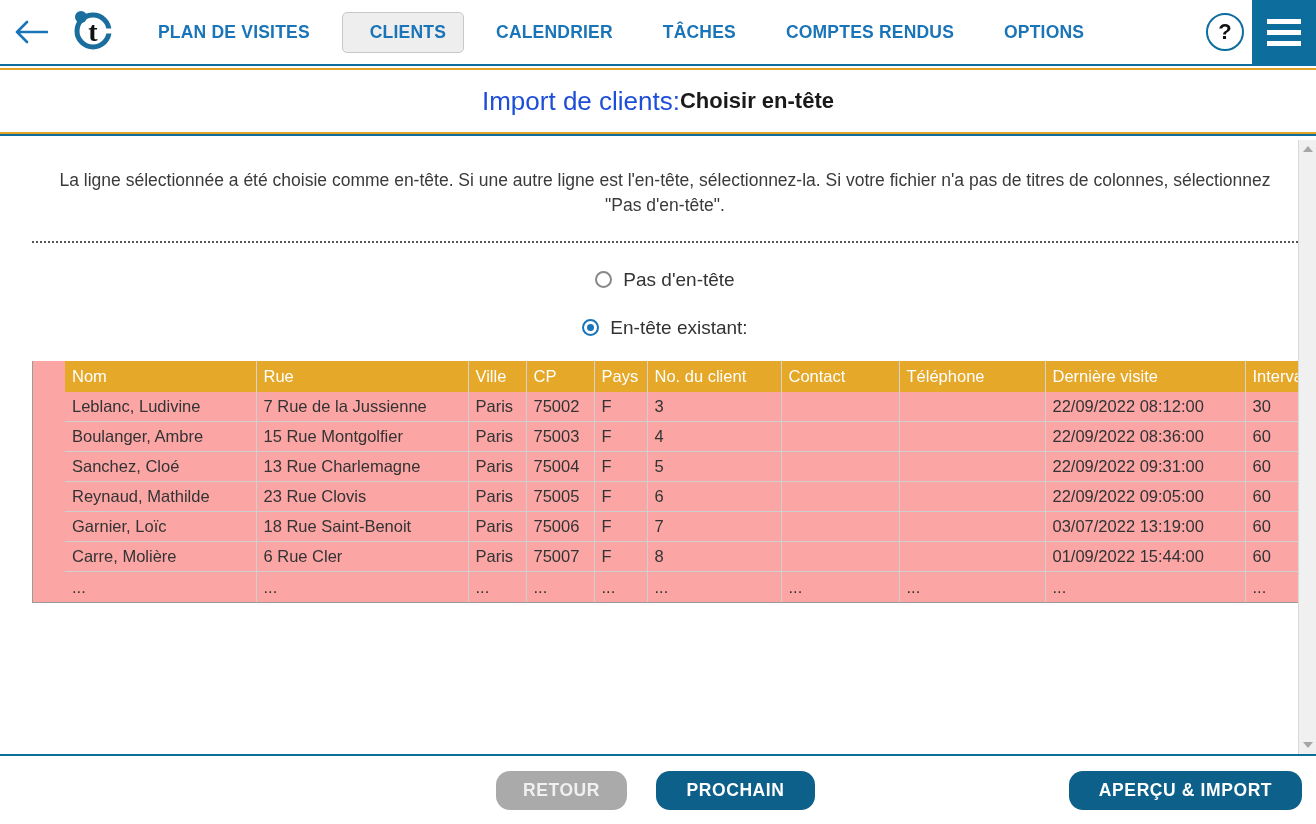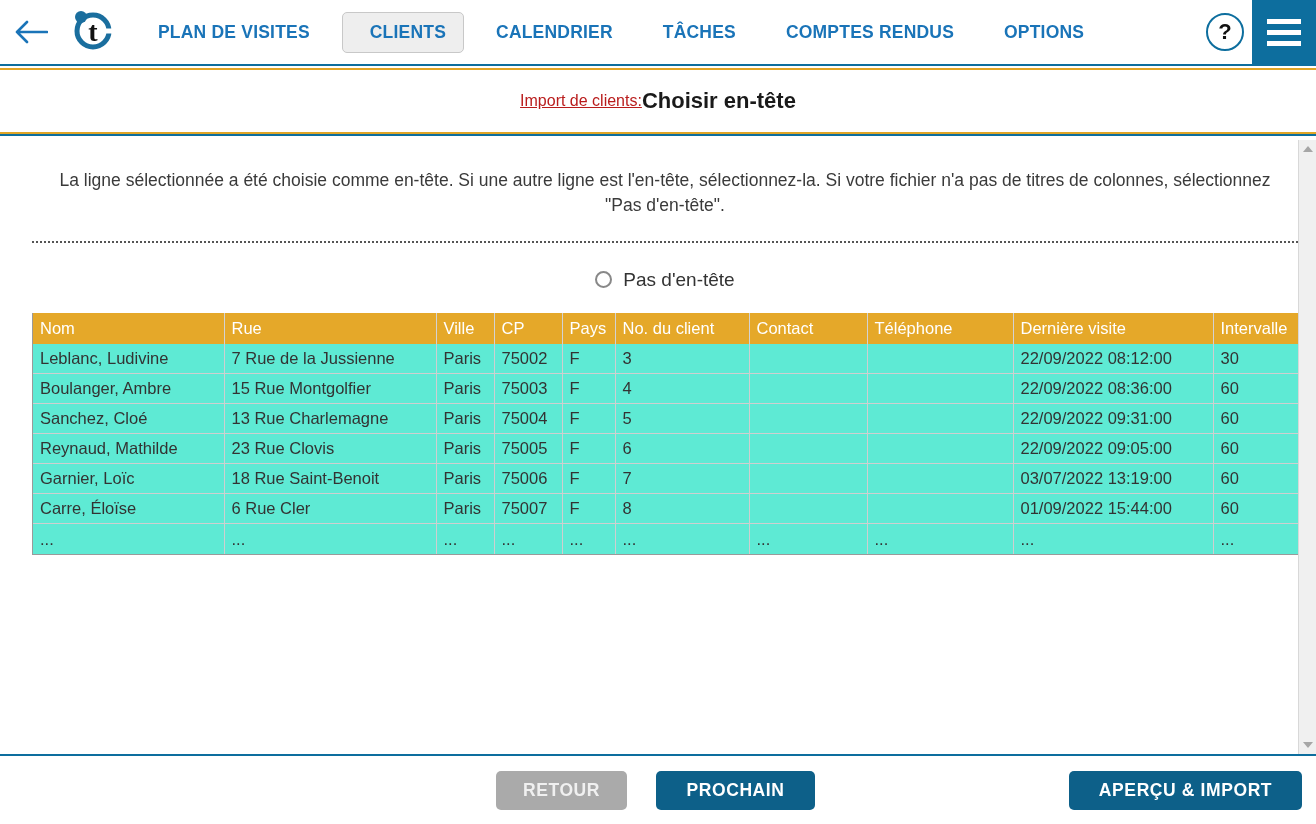--- a/index.html
+++ b/index.html
@@ -79,21 +79,21 @@
   .titlebar-wrap {
     position: absolute; top: 68px; left: 0;
     width: 1316px; height: 70px;
   }
   .gold-rule { height: 2px; background: #e0a526; width: 100%; }
   .titlebar {
     height: 62px;
     display: flex; align-items: center; justify-content: center;
     background: #ffffff;
   }
-  .titlebar .t-normal { font-size: 16px; color: #b91c1c; text-decoration: underline; }
+  .titlebar .t-normal { font-size: 26px; color: #1d4ed8; }
   .titlebar .t-bold { font-size: 22px; color: #1a1a1a; font-weight: bold; }
   .teal-rule { height: 2px; background: #0d6e9e; width: 100%; }
 
   
   .content {
     position: absolute;
     top: 140px; left: 16px;
     width: 1316px; height: 614px;
     background: #ffffff;
     overflow: hidden;
@@ -135,21 +135,22 @@
     border-radius: 50%; background: #1a74b8;
   }
   .radio-label { font-size: 19px; color: #333; }
 
   
   .table-wrap {
     margin-top: 22px;
     width: 1268px;
     border: 1px solid #9a9a9a;
     border-top: none;
-    background: #5eead4;
+    background: #fca5a5;
+    padding-left: 32px;
   }
   table.preview {
     border-collapse: collapse;
     width: 100%;
     table-layout: fixed;
     font-size: 16.5px;
   }
   table.preview th {
     background: #e5a829;
     color: #ffffff;
@@ -199,21 +200,21 @@
 
   
   .footer {
     position: absolute; left: 0; top: 754px;
     width: 1316px; height: 70px;
     background: #ffffff;
     border-top: 2px solid #0d6e9e;
   }
   .btn {
     position: absolute;
-    border: none; border-radius: 5px;
+    border: none; border-radius: 14px;
     font-family: "Liberation Sans", sans-serif;
     font-size: 17.5px; font-weight: bold;
     letter-spacing: 0.6px;
     color: #ffffff;
     cursor: pointer;
   }
   .btn-retour {
     left: 496px; top: 15px; width: 131px; height: 39px;
     background: #aaaaaa; color: #f0f0f0;
   }
@@ -286,20 +287,26 @@
 
     <div class="dotted-div"></div>
 
     <div class="radio-row">
       <div class="radio-inner">
         <span class="radio"></span>
         <span class="radio-label">Pas d'en-tête</span>
       </div>
     </div>
 
+    <div class="radio-row second">
+      <div class="radio-inner">
+        <span class="radio checked"></span>
+        <span class="radio-label">En-tête existant:</span>
+      </div>
+    </div>
 
     <div class="table-wrap">
       <table class="preview">
         <thead>
           <tr>
             <th class="c0">Nom</th>
             <th class="c1">Rue</th>
             <th class="c2">Ville</th>
             <th class="c3">CP</th>
             <th class="c4">Pays</th>
@@ -365,21 +372,21 @@
             <td>Paris</td>
             <td>75006</td>
             <td>F</td>
             <td>7</td>
             <td></td>
             <td></td>
             <td>03/07/2022 13:19:00</td>
             <td>60</td>
           </tr>
           <tr>
-            <td>Carre, Éloïse</td>
+            <td>Carre, Molière</td>
             <td>6 Rue Cler</td>
             <td>Paris</td>
             <td>75007</td>
             <td>F</td>
             <td>8</td>
             <td></td>
             <td></td>
             <td>01/09/2022 15:44:00</td>
             <td>60</td>
           </tr>

